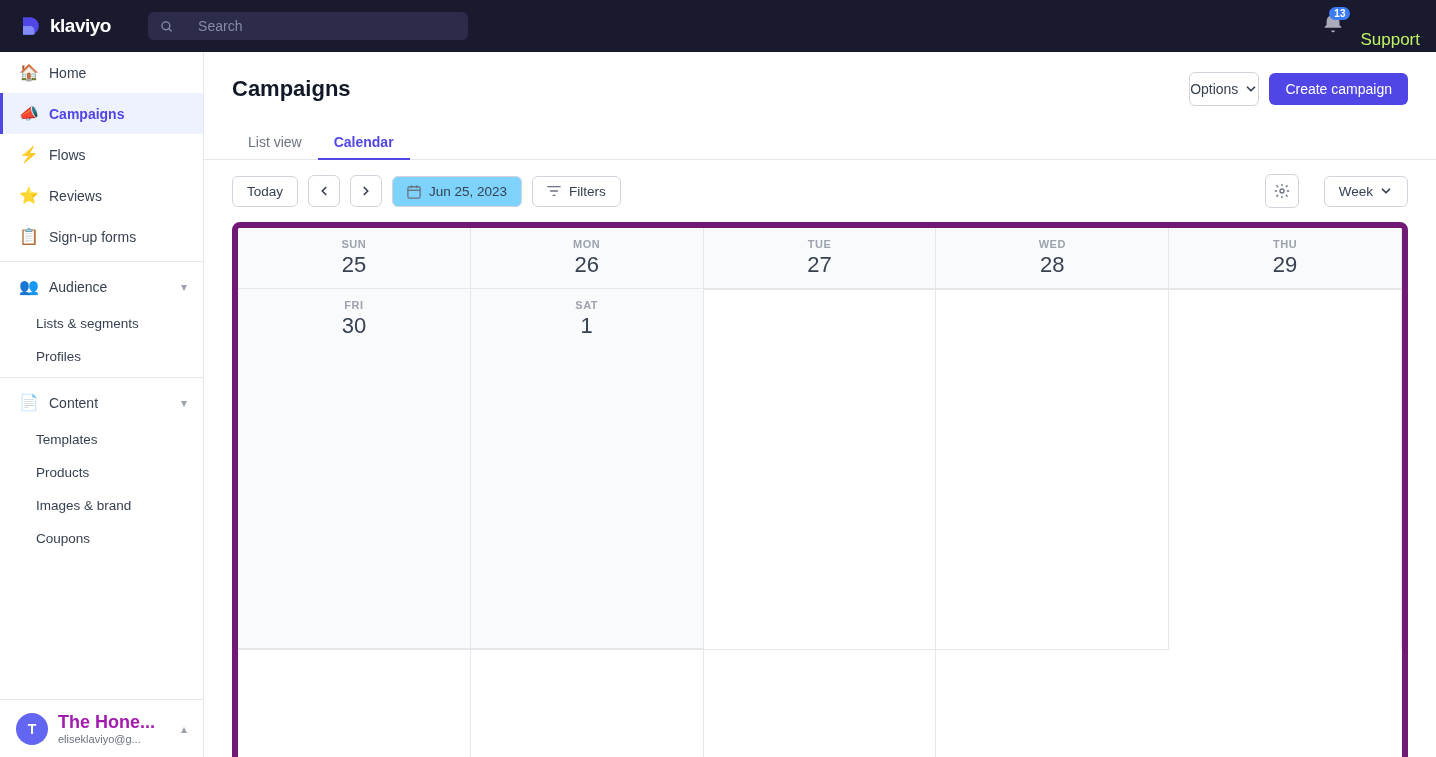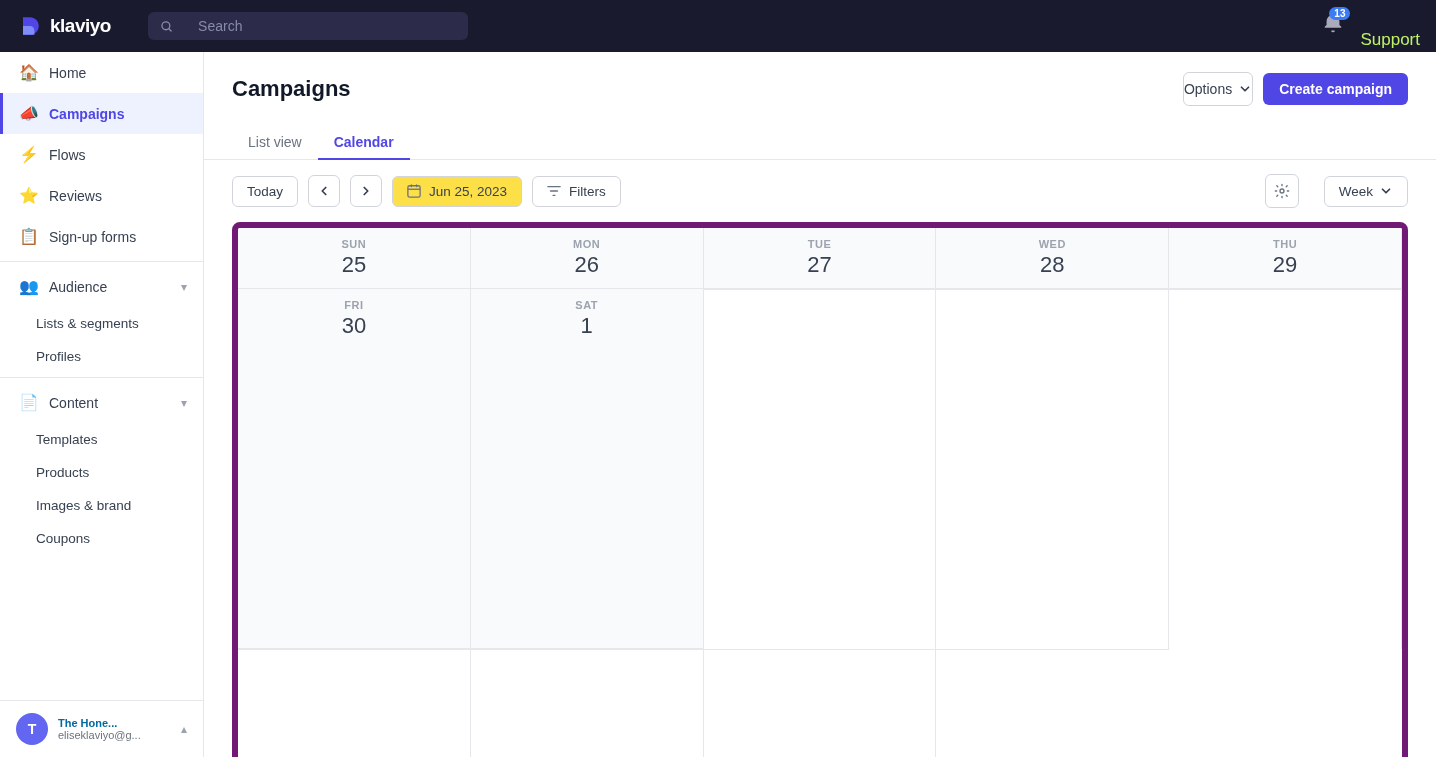--- a/index.html
+++ b/index.html
@@ -138,21 +138,21 @@
       background: #6366f1;
       color: #fff;
       display: flex;
       align-items: center;
       justify-content: center;
       font-size: 14px;
       font-weight: 700;
       flex-shrink: 0;
     }
     .sidebar-bottom-text { display: flex; flex-direction: column; overflow: hidden; }
-    .sidebar-bottom-name { font-size: 11px; font-weight: 600; color: #0369a1; white-space: nowrap; overflow: hidden; text-overflow: ellipsis; }
+    .sidebar-bottom-name { font-size: 18px; font-weight: 600; color: #a21caf; white-space: nowrap; overflow: hidden; text-overflow: ellipsis; }
     .sidebar-bottom-email { font-size: 11px; color: #6b7280; white-space: nowrap; overflow: hidden; text-overflow: ellipsis; }
     .sidebar-bottom-chevron { margin-left: auto; color: #9ca3af; font-size: 12px; }
 
     
     .content-area {
       flex: 1;
       display: flex;
       flex-direction: column;
       overflow: hidden;
       background: #fff;
@@ -183,21 +183,21 @@
     .btn-create {
       display: flex;
       align-items: flex-start;
       gap: 6px;
       background: #4f46e5;
       color: #fff;
       border: none;
       border-radius: 6px;
       padding: 8px 16px;
       font-size: 14px;
-      font-weight: 700;
+      font-weight: 400;
       cursor: pointer;
     }
 
     
     .tabs {
       display: flex;
       gap: 0;
       padding: 12px 28px 0;
       border-bottom: 1px solid #e5e7eb;
       margin-top: 8px;
@@ -242,24 +242,24 @@
       height: 32px;
       display: flex;
       align-items: center;
       justify-content: center;
       cursor: pointer;
       color: #374151;
       font-size: 14px;
     }
     .date-picker-btn {
       display: flex;
-      align-items: flex-start;
+      align-items: flex-end;
       gap: 8px;
       border: 1px solid #d1d5db;
-      background: #fde047;
+      background: #7dd3fc;
       border-radius: 6px;
       padding: 7px 14px;
       font-size: 13.5px;
       font-weight: 500;
       cursor: pointer;
       color: #374151;
     }
     .filters-btn {
       display: flex;
       align-items: center;

